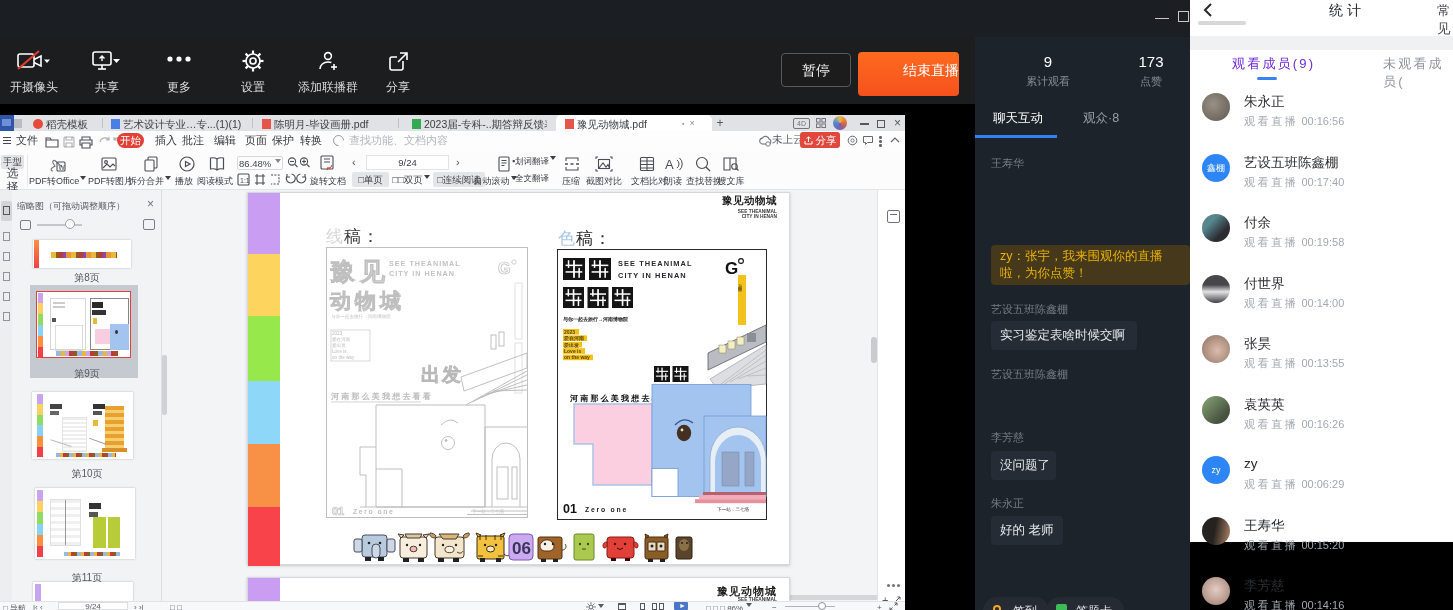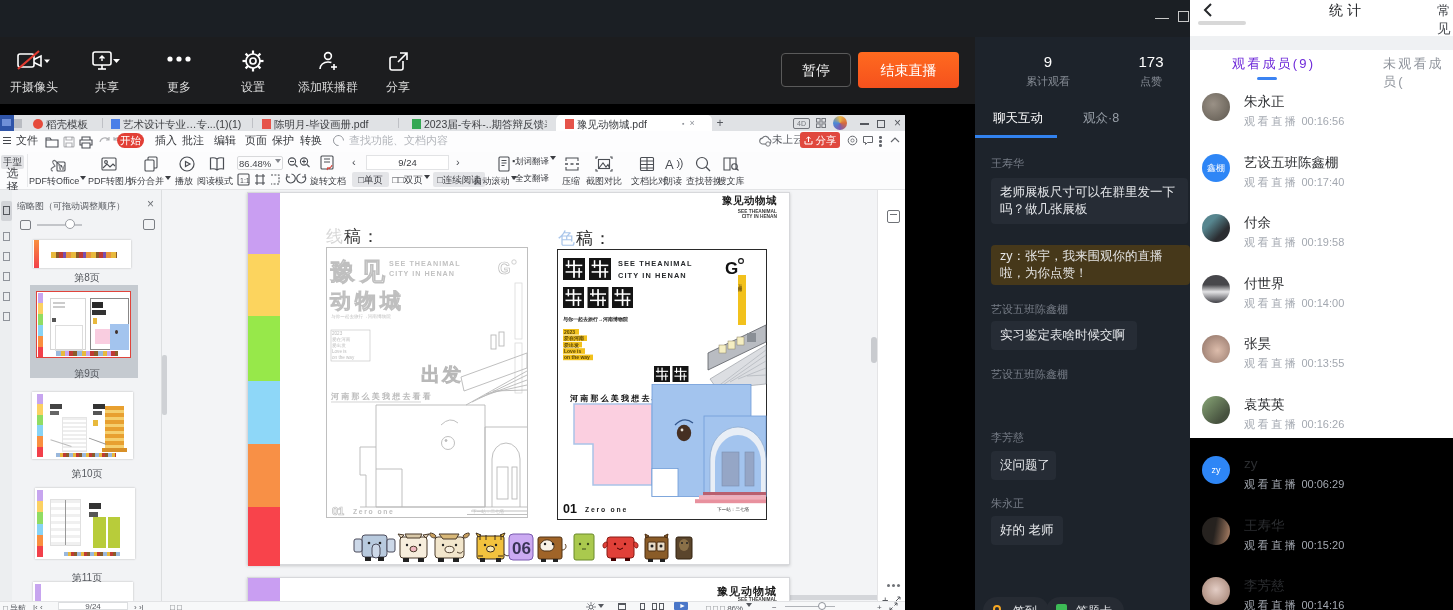--- a/index.html
+++ b/index.html
@@ -6,46 +6,46 @@
 html,body{width:1453px;height:610px;overflow:hidden;background:#000;font-family:"Liberation Sans",sans-serif}
 #stage{position:relative;width:1453px;height:610px;background:#000}
 .abs{position:absolute}
 
 #titlebar{left:0;top:0;width:1453px;height:37px;background:#1b1f24}
 #title{left:0;top:0;width:975px;height:37px;line-height:37px;text-align:center;color:#e9e9e9;font-size:16px;letter-spacing:2.5px;text-indent:16px}
 #livetools{left:0;top:37px;width:975px;height:67px;background:#1c1d1f}
 .ltool{position:absolute;top:49px;text-align:center;color:#dcdcdc;font-size:12px}
 .ltool svg{display:block;margin:0 auto 6px}
 #btn-pause{left:781px;top:53px;width:70px;height:34px;border:1px solid #5a5a5a;border-radius:4px;color:#efefef;font-size:14px;line-height:32px;text-align:center;background:#1c1c1d}
-#btn-end{left:858px;top:52px;width:101px;height:36px;border-radius:4px;color:#fff;font-size:14px;line-height:36px;text-align:center;background:linear-gradient(180deg,#ff6a1f,#f5511d)}
+#btn-end{left:858px;top:52px;width:101px;height:44px;border-radius:4px;color:#fff;font-size:14px;line-height:36px;text-align:right;background:linear-gradient(180deg,#ff6a1f,#f5511d)}
 
 #chat{left:975px;top:37px;width:215px;height:573px;background:#1d232b;overflow:hidden}
 .statnum{position:absolute;color:#fff;font-size:15px;width:80px;text-align:center}
 .statlab{position:absolute;color:#878d96;font-size:11px;width:80px;text-align:center}
 .ctab{position:absolute;font-size:12.5px}
 #ctab-underline{position:absolute;left:0;top:98px;width:82px;height:3px;background:#3282ef}
 .clabel{position:absolute;left:16px;color:#767c86;font-size:11px}
 .cbubble{position:absolute;left:16px;background:#262c35;border-radius:4px;color:#e6e8eb;font-size:12.5px;line-height:17px;padding:6px 9px}
-.cbubble.orange{background:#46381a;color:#e5e5e5;padding-top:3px;padding-bottom:3px}
+.cbubble.orange{background:#46381a;color:#eab308;padding-top:3px;padding-bottom:3px}
 .bbtn{position:absolute;top:560px;height:28px;background:#262b33;border-radius:14px;color:#dfe1e4;font-size:12px;line-height:28px;padding:0 12px 0 30px}
 
 #wps{left:0;top:115px;width:905px;height:495px;background:#fff}
 #tabbar{left:0;top:0;width:905px;height:16px;background:#e0e2e5}
 #menubar{left:0;top:16px;width:905px;height:21px;background:#fdfdfe}
 #ribbon{left:0;top:37px;width:905px;height:38px;background:#fcfcfd;border-bottom:1px solid #e3e4e6}
 #paneicons{left:0;top:75px;width:12px;height:411px;background:#eceef0}
 #thumbpanel{left:12px;top:75px;width:150px;height:411px;background:#f2f3f5;border-right:1px solid #dcdee0}
 #canvas{left:162px;top:75px;width:715px;height:411px;background:#f3f4f6}
 #rightcol{left:877px;top:75px;width:28px;height:411px;background:#fff;border-left:1px solid #e4e4e6}
 #statusbar{left:0;top:486px;width:905px;height:9px;background:#f7f8f9;border-top:1px solid #e2e3e5}
 .tab{position:absolute;top:3px;height:13px;font-size:10.5px;color:#3c3e42;white-space:nowrap;overflow:hidden}
 .mitem{position:absolute;top:2px;font-size:11px;color:#35373b}
 .rlabel{position:absolute;font-size:9px;color:#3b3d42;text-align:center;white-space:nowrap}
 
-#rpanel{left:1190px;top:0;width:263px;height:438px;background:#fff}
+#rpanel{left:1190px;top:0;width:263px;height:542px;background:#fff}
 .mname{position:absolute;left:54px;color:#2b2d30;font-size:13.5px;white-space:nowrap}
 .msub{position:absolute;left:54px;color:#a3a8b0;font-size:11px;white-space:nowrap}
 .avatar{position:absolute;left:12px;width:28px;height:28px;border-radius:50%}
 .avblue{background:#2e86f6;color:#fff;text-align:center;font-size:9px}
 .tri{display:inline-block;width:0;height:0;border:3px solid transparent;border-top:4px solid currentColor;vertical-align:1px;margin-left:1px}
 </style>
 </head>
 <body>
 <div id="stage">
 
@@ -689,21 +689,20 @@
 
   <div id="chat" class="abs">
     <div class="statnum" style="left:33px;top:16px">9</div>
     <div class="statlab" style="left:33px;top:37px">累计观看</div>
     <div class="statnum" style="left:136px;top:16px">173</div>
     <div class="statlab" style="left:136px;top:37px">点赞</div>
     <div class="ctab" style="left:18px;top:73px;color:#fff">聊天互动</div>
     <div class="ctab" style="left:108px;top:73px;color:#99a0a9">观众·8</div>
     <div id="ctab-underline"></div>
     <div class="clabel" style="top:119px">王寿华</div>
-    <div class="cbubble" style="top:141px;width:197px">老师展板尺寸可以在群里发一下吗？做几张展板</div>
     <div class="cbubble orange" style="top:208px;width:199px">zy：张宇，我来围观你的直播啦，为你点赞！</div>
     <div class="clabel" style="top:265px">艺设五班陈鑫棚</div>
     <div class="cbubble" style="top:284px;width:146px">实习鉴定表啥时候交啊</div>
     <div class="clabel" style="top:330px">艺设五班陈鑫棚</div>
     <div class="clabel" style="top:393px">李芳慈</div>
     <div class="cbubble" style="top:414px;width:65px;white-space:nowrap;overflow:hidden">没问题了</div>
     <div class="clabel" style="top:459px">朱永正</div>
     <div class="cbubble" style="top:479px;width:72px;white-space:nowrap;overflow:hidden">好的 老师</div>
     <div class="bbtn" style="left:8px"><span style="position:absolute;left:10px;top:8px;width:8px;height:8px;border:2.5px solid #f5a623;border-radius:50%"></span>签到</div>
     <div class="bbtn" style="left:71px"><span style="position:absolute;left:10px;top:7px;width:11px;height:13px;background:#3dbb56;border-radius:2px"></span>答题卡</div>

